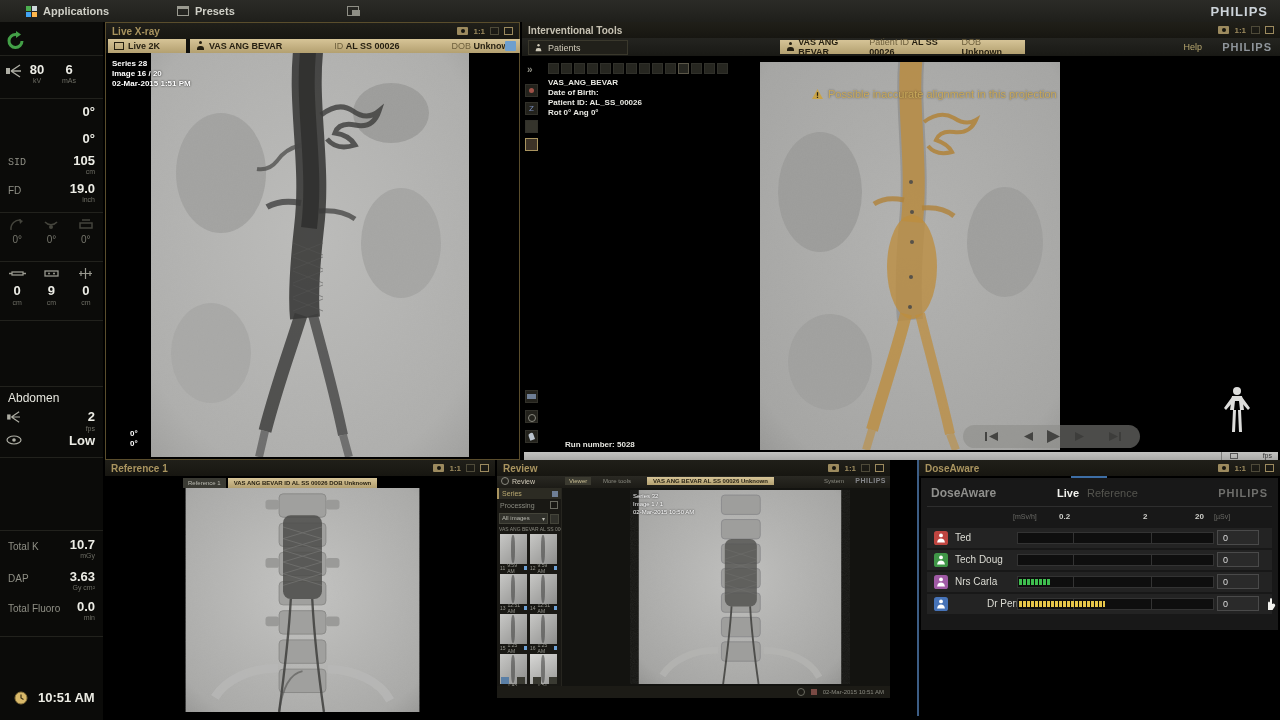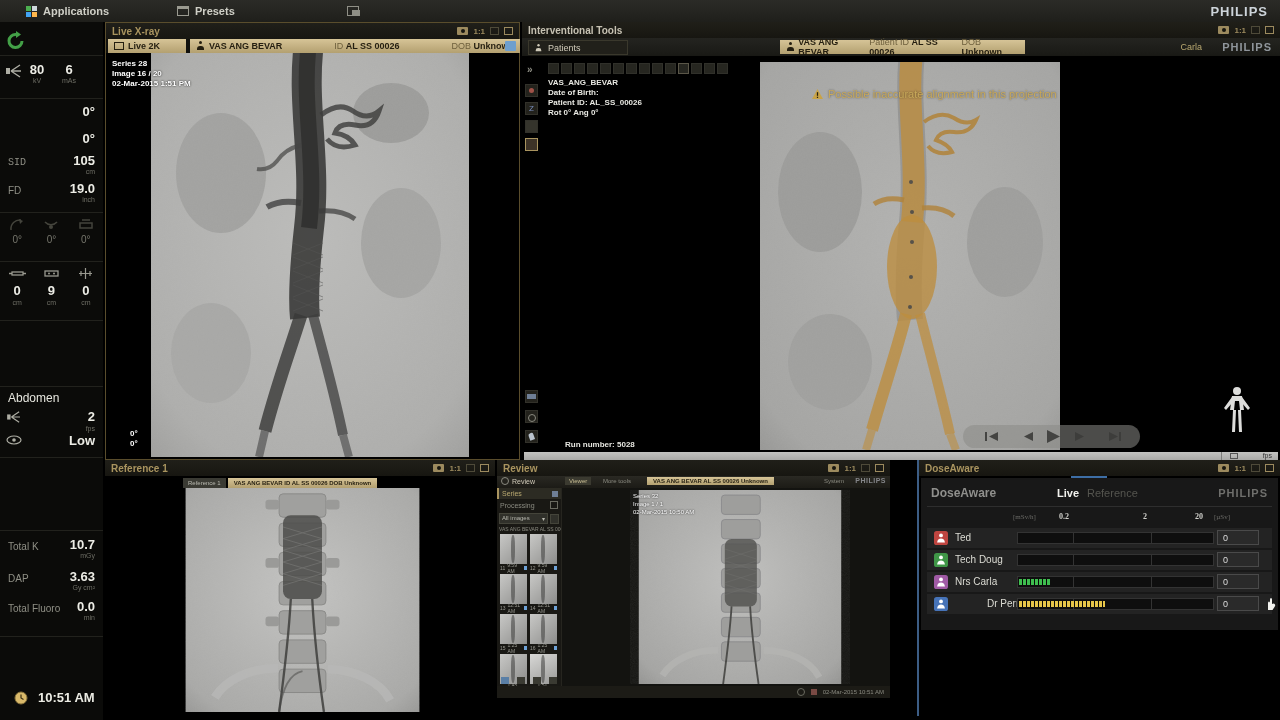--- a/index.html
+++ b/index.html
@@ -307,21 +307,21 @@
         <span style="font-size:9px;color:#cfc9b8;">Patients</span>
       </div>
       <div class="banner p" style="left:258px;top:2px;width:245px;justify-content:space-between;">
         <span class="row" style="gap:4px;">
             <span class="pp"></span>
             <b>VAS ANG BEVAR</b>
           </span>
         <span><span class="dim">Patient ID</span> <b>AL SS 00026</b></span>
         <span><span class="dim">DOB</span> <b>Unknown</b></span>
       </div>
-      <span class="p" style="right:78px;top:4px;font-size:9px;color:#b8a870;">Carla</span>
+      <span class="p" style="right:78px;top:4px;font-size:9px;color:#b8a870;">Help</span>
       <span class="p philips" style="right:8px;top:3px;font-size:11px;color:#8f959b;">PHILIPS</span>
     </div>
 
     <div class="p" style="left:0;top:34px;width:20px;bottom:10px;">
       <span class="p" style="left:5px;top:8px;color:#8f8f85;font-size:10px;font-weight:bold;">»</span>
       <span class="strip-ic" style="top:28px;">
           <span style="display:block;width:5px;height:5px;margin:3px auto;background:#a05248;border-radius:50%;"></span>
         </span>
       <span class="strip-ic" style="top:46px;"><span>Z</span></span>
       <span class="strip-ic" style="top:64px;background:#35342c;"></span>
@@ -673,21 +673,21 @@
       </span>
     </div>
     <div class="p" style="left:152px;top:16px;width:36px;height:2px;background:#3d6ea5;"></div>
     <div class="p" style="left:2px;top:18px;right:2px;height:152px;background:#181818;">
       <span class="p" style="left:10px;top:8px;font-size:12px;font-weight:bold;color:#8f8f8c;">DoseAware</span>
       <span class="p" style="left:136px;top:9px;font-size:11px;font-weight:bold;color:#f2f2ee;">Live</span>
       <span class="p" style="left:166px;top:9px;font-size:11px;color:#55554f;">Reference</span>
       <span class="p" style="right:10px;top:9px;font-size:11px;font-weight:bold;letter-spacing:1px;color:#6f6f6c;">PHILIPS</span>
       <div class="p" style="left:6px;right:6px;top:28px;height:1px;background:#2e2e2e;"></div>
 
-      <div class="p" style="left:0;top:33px;right:1px;height:14px;font-family:Liberation Serif, serif;">
+      <div class="p" style="left:0;top:33px;right:1px;height:14px;">
         <span class="p" style="left:92px;top:2px;font-size:7px;color:#6a6a66;">[mSv/h]</span>
         <span class="p" style="left:138px;top:1px;font-size:8px;font-weight:bold;color:#cfcfca;">0.2</span>
         <span class="p" style="left:222px;top:1px;font-size:8px;font-weight:bold;color:#cfcfca;">2</span>
         <span class="p" style="left:274px;top:1px;font-size:8px;font-weight:bold;color:#cfcfca;">20</span>
         <span class="p" style="left:293px;top:2px;font-size:7px;color:#6a6a66;">[µSv]</span>
       </div>
 
       <div class="da-row" style="top:50px;">
         <svg class="p" style="left:7px;top:3px;" width="14" height="14" viewBox="0 0 16 16">
             <rect width="16" height="16" rx="3" fill="#bf4540"></rect>

